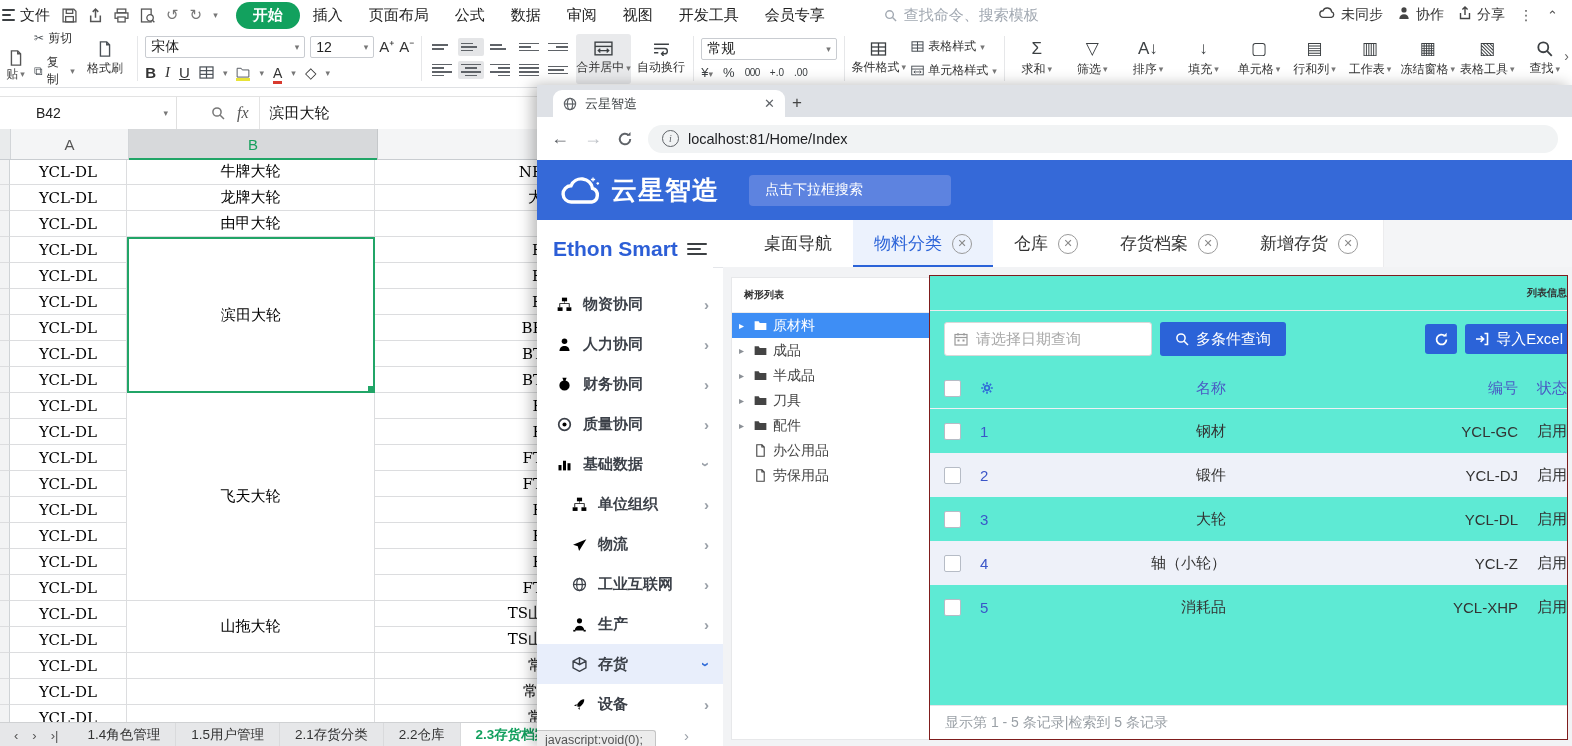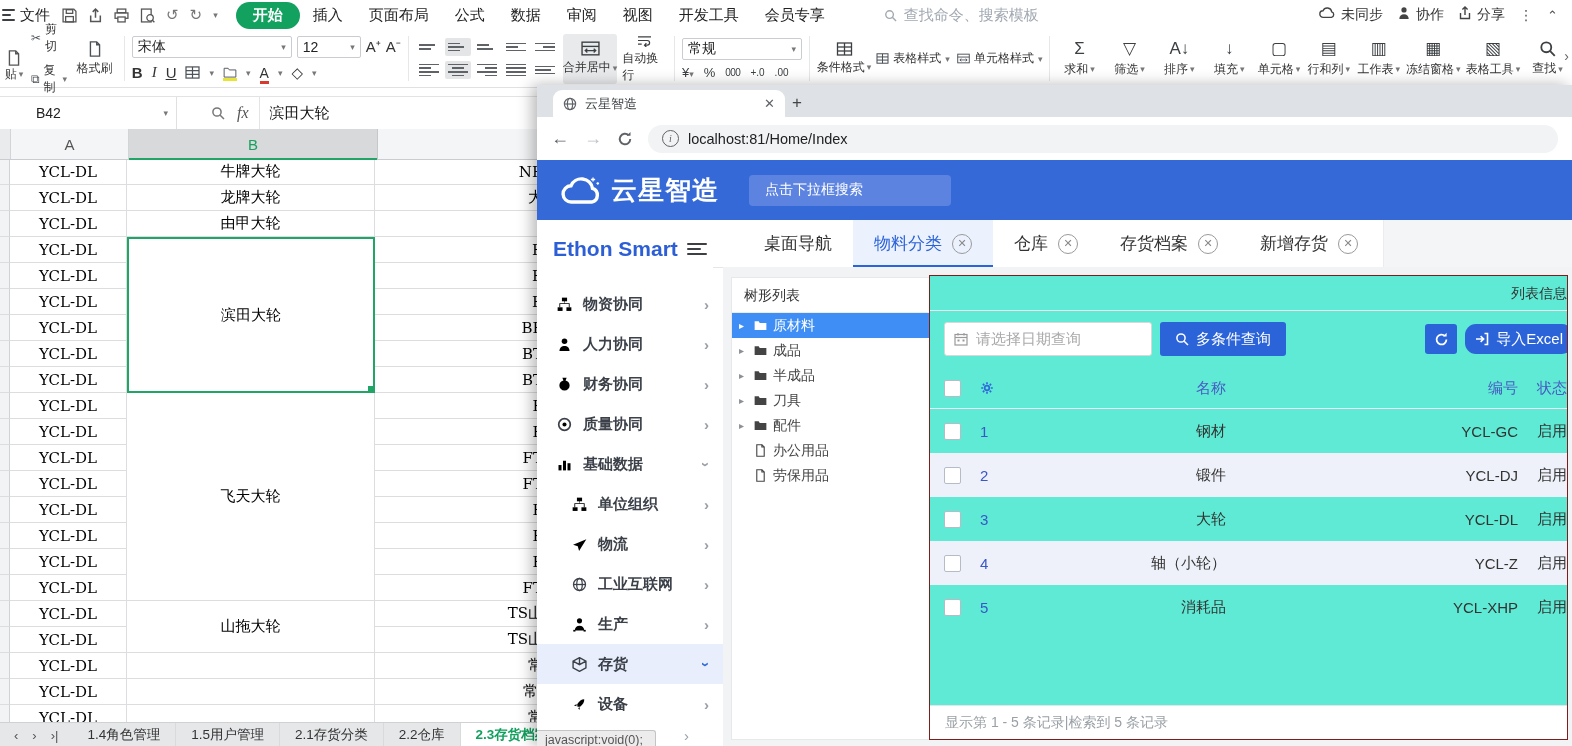--- a/index.html
+++ b/index.html
@@ -45,21 +45,21 @@
   .swatch-y{box-shadow:0 3px 0 #e8e337;}
   .swatch-r{box-shadow:0 3px 0 #d83a2e;}
   .align-col{display:flex;flex-direction:column;gap:5px;justify-content:center;}
   .align-row{display:flex;gap:3px;}
   .al{width:20px;height:18px;border-radius:2px;display:flex;flex-direction:column;justify-content:center;gap:2px;padding:0 3px;}
   .al i{display:block;height:1.6px;background:#5f6368;}
   .al.sel{background:#e4e5e7;}
   .al .w60{width:60%;}.al .w80{width:80%;}
   .num-col{display:flex;flex-direction:column;gap:5px;justify-content:center;width:150px;}
   .num-icons{display:flex;gap:10px;align-items:center;font-size:13px;color:#3c4043;}
-  .stack-col{display:flex;flex-direction:row;gap:7px;justify-content:center;}
+  .stack-col{display:flex;flex-direction:column;gap:7px;justify-content:center;}
   .stack-item{display:flex;align-items:center;gap:4px;font-size:12px;white-space:nowrap;}
   .ticon{color:#4a5056;}
 
   
   .fbar{position:absolute;top:96px;left:0;width:546px;height:32px;background:#fff;
     border-top:1px solid #e3e3e3;border-bottom:1px solid #d8d8d8;display:flex;align-items:center;z-index:1;}
   .namebox{width:132px;height:100%;border-right:1px solid #e0e0e0;display:flex;align-items:center;
     padding:0 8px 0 36px;font-size:14px;color:#222;}
   .namebox .caret{margin-left:auto;}
   .fx-zone{display:flex;align-items:center;gap:12px;padding:0 10px 0 34px;}
@@ -142,38 +142,38 @@
     border-bottom:1px solid #e4e6ea;display:flex;align-items:stretch;}
   .atab{display:flex;align-items:center;gap:10px;padding:0 21px;font-size:17px;color:#333;white-space:nowrap;}
   .atab:first-child{margin-left:30px;}
   .atab.active{background:#ecf2fd;color:#2b63d8;box-shadow:inset 0 -2px 0 #2b63d8;}
   .aclose{width:18px;height:18px;border:1px solid #9a9a9a;border-radius:50%;display:flex;
     align-items:center;justify-content:center;font-size:11px;color:#888;font-family:"DejaVu Sans",sans-serif;}
   .atab-filler{flex:1;background:#f4f5f7;border-left:1px solid #ececee;margin-left:4px;}
 
   .appcontent{position:absolute;top:107px;left:186px;right:0;bottom:0;background:#f2f3f5;}
   .treepanel{position:absolute;left:8px;top:10px;width:200px;bottom:6px;background:#fff;border:1px solid #e7e8ea;}
-  .ptitle{height:34px;line-height:34px;padding-left:12px;font-size:14px;color:#333;border-bottom:1px solid #ececec;}
+  .ptitle{height:34px;line-height:34px;padding-left:12px;font-size:10px;color:#333;border-bottom:1px solid #ececec;font-weight:bold;}
   .titem{height:25px;display:flex;align-items:center;gap:6px;padding-left:7px;font-size:14px;color:#444;}
   .titem .arr{width:9px;color:#8b9096;font-size:10px;flex:none;}
   .ticon-f{width:13px;height:11px;flex:none;}
   .titem.selected{background:#3e8ef5;color:#fff;}
   .titem.selected .arr{color:#fff;}
 
   .listpanel{position:absolute;left:206px;top:8px;right:4px;bottom:6px;background:#5eead4;
     border:1px solid #7f1d1d;overflow:hidden;text-align:right;}
   .lptools{position:absolute;top:34px;left:0;right:0;height:58px;display:flex;align-items:center;
     padding:0 14px;gap:8px;}
   .dateinput{width:188px;height:32px;border:1px solid #d8d8d8;border-radius:3px;display:flex;
     align-items:center;gap:8px;padding:0 9px;color:#a9a9a9;font-size:15px;background:#fff;}
   .btn-blue{height:34px;background:#2b63d8;border-radius:3px;color:#fff;font-size:15px;
     display:flex;align-items:center;gap:7px;padding:0 15px;white-space:nowrap;}
   .btn-sq{width:32px;height:30px;background:#2b63d8;border-radius:3px;display:flex;
     align-items:center;justify-content:center;}
-  .btn-import{height:30px;margin-right:-20px;padding:0 10px;border-radius:11px;}
+  .btn-import{height:30px;margin-right:-20px;padding:0 10px;}
   .spacer{flex:1;}
   .ltable{position:absolute;top:92px;left:0;right:0;}
   .lrow{height:44px;display:flex;align-items:center;font-size:15px;color:#333;padding-left:14px;}
   .lrow.head{height:40px;color:#4a5bc4;border-bottom:1px solid #eef0f4;}
   .lrows .lrow:nth-child(even){background:#eef1f9;}
   .c-check{width:36px;}
   .checkbox{width:15px;height:15px;border:1px solid #b6bcc6;border-radius:2px;background:#fff;display:block;}
   .c2{width:46px;display:flex;align-items:center;}
   .c-idx{color:#3a56c8;}
   .c-name{width:200px;}

